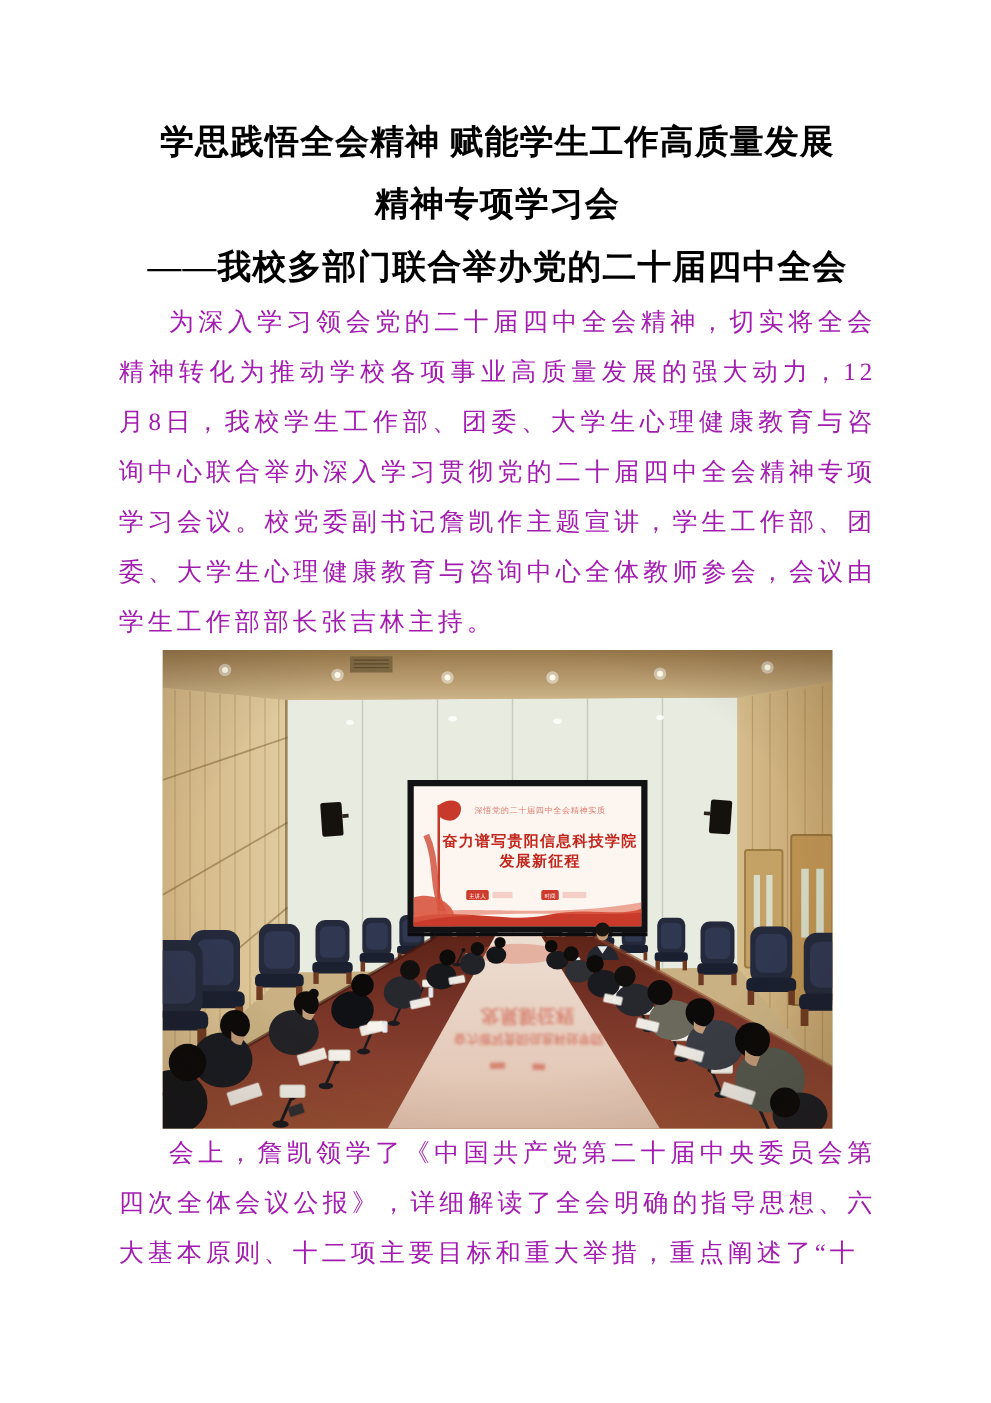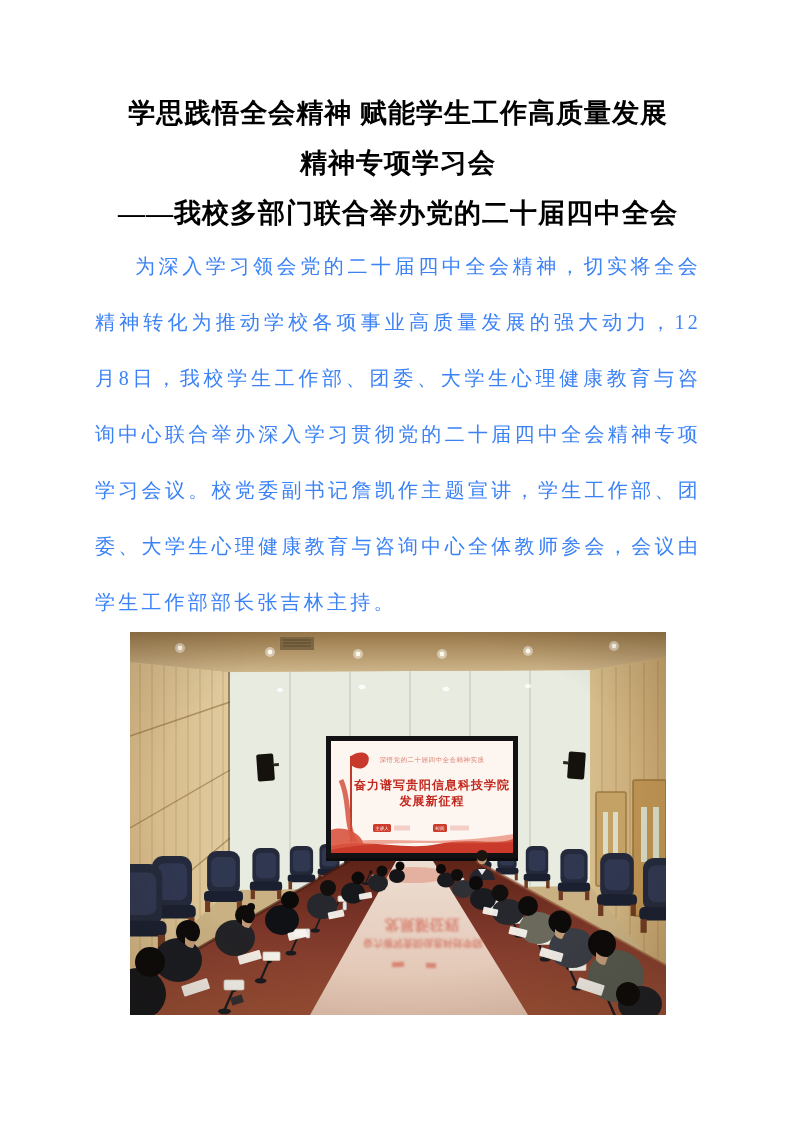--- a/index.html
+++ b/index.html
@@ -23,26 +23,26 @@
     font-weight:bold;
     font-size:27px;
     line-height:50px;
     letter-spacing:1px;
     color:#000;
   }
   .doc-title div{white-space:nowrap;}
   p.body-para{
     margin:0;
     font-size:20px;
-    line-height:56px;
+    line-height:40px;
     letter-spacing:3.2px;
     text-align:justify;
     text-justify:inter-character;
     text-indent:2em;
-    color:#3b82f6;
+    color:#a21caf;
   }
   .para1{margin-top:9px;}
   .para2{margin-top:10px;}
   .photo-wrap{
     width:536px;height:383px;
     margin:0 auto;
     margin-top:2px;
     overflow:hidden;
     background:#c9b183;
   }
@@ -358,15 +358,16 @@
           <rect x="410" y="318" width="23" height="9" rx="1" transform="rotate(16 421 322)"></rect>
           <rect x="379" y="296" width="18" height="8" rx="1" transform="rotate(14 388 300)"></rect>
           <rect x="353" y="276" width="15" height="7" rx="1" transform="rotate(12 360 279)"></rect>
           <rect x="101" y="364" width="12" height="8" rx="1" fill="#2b2d33" transform="rotate(-18 107 368)"></rect>
         </g>
 
         <rect x="0" y="0" width="536" height="383" fill="url(#vig)"></rect>
       </svg>
     </div>
 
+    <p class="body-para para2">会上，詹凯领学了《中国共产党第二十届中央委员会第四次全体会议公报》，详细解读了全会明确的指导思想、六大基本原则、十二项主要目标和重大举措，重点阐述了“十</p>
 
   </div>
 </div>
 
 </body></html>

